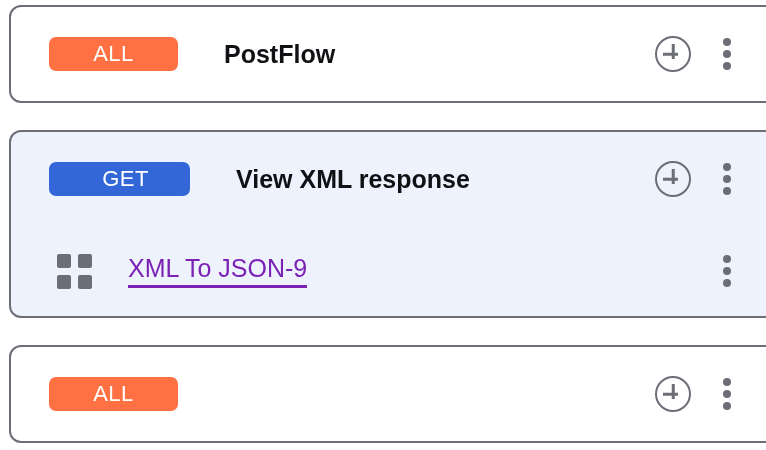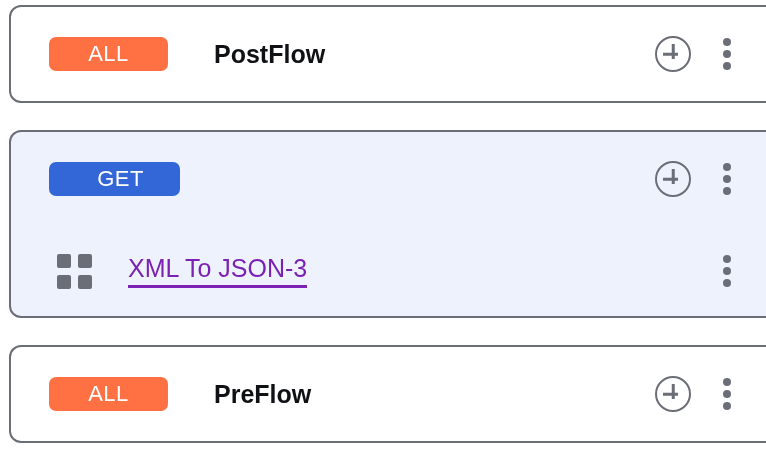--- a/index.html
+++ b/index.html
@@ -47,21 +47,21 @@
     box-sizing: border-box;
   }
   .flow-row.child-row {
     height: 90px;
     padding-left: 46px;
   }
 
   
   .method-badge {
     flex: 0 0 auto;
-    width: 119px;
+    width: 129px;
     height: 34px;
     line-height: 34px;
     text-align: center;
     border-radius: 7px;
     color: #ffffff;
     font-size: 22px;
     font-weight: 400;
     letter-spacing: 0.5px;
   }
   .method-badge.badge-all {
@@ -184,52 +184,52 @@
             <i></i>
             <i></i>
         </span>
       </div>
     </div>
   </div>
 
   <div class="flow-card is-selected">
     <div class="flow-row">
       <span class="method-badge badge-get">GET</span>
+      <span class="flow-title">View XML response</span>
       <div class="row-actions">
         <span class="add-icon"></span>
         <span class="kebab-icon">
           <i></i>
             <i></i>
             <i></i>
         </span>
       </div>
     </div>
 
     <div class="flow-row child-row">
       <span class="grid-icon">
         <i></i>
           <i></i>
           <i></i>
           <i></i>
       </span>
-      <a class="policy-link">XML To JSON-3</a>
+      <a class="policy-link">XML To JSON-9</a>
       <div class="row-actions">
         <span class="kebab-icon">
           <i></i>
             <i></i>
             <i></i>
         </span>
       </div>
     </div>
   </div>
 
   <div class="flow-card">
     <div class="flow-row">
       <span class="method-badge badge-all">ALL</span>
-      <span class="flow-title">PreFlow</span>
       <div class="row-actions">
         <span class="add-icon"></span>
         <span class="kebab-icon">
           <i></i>
             <i></i>
             <i></i>
         </span>
       </div>
     </div>
   </div>

